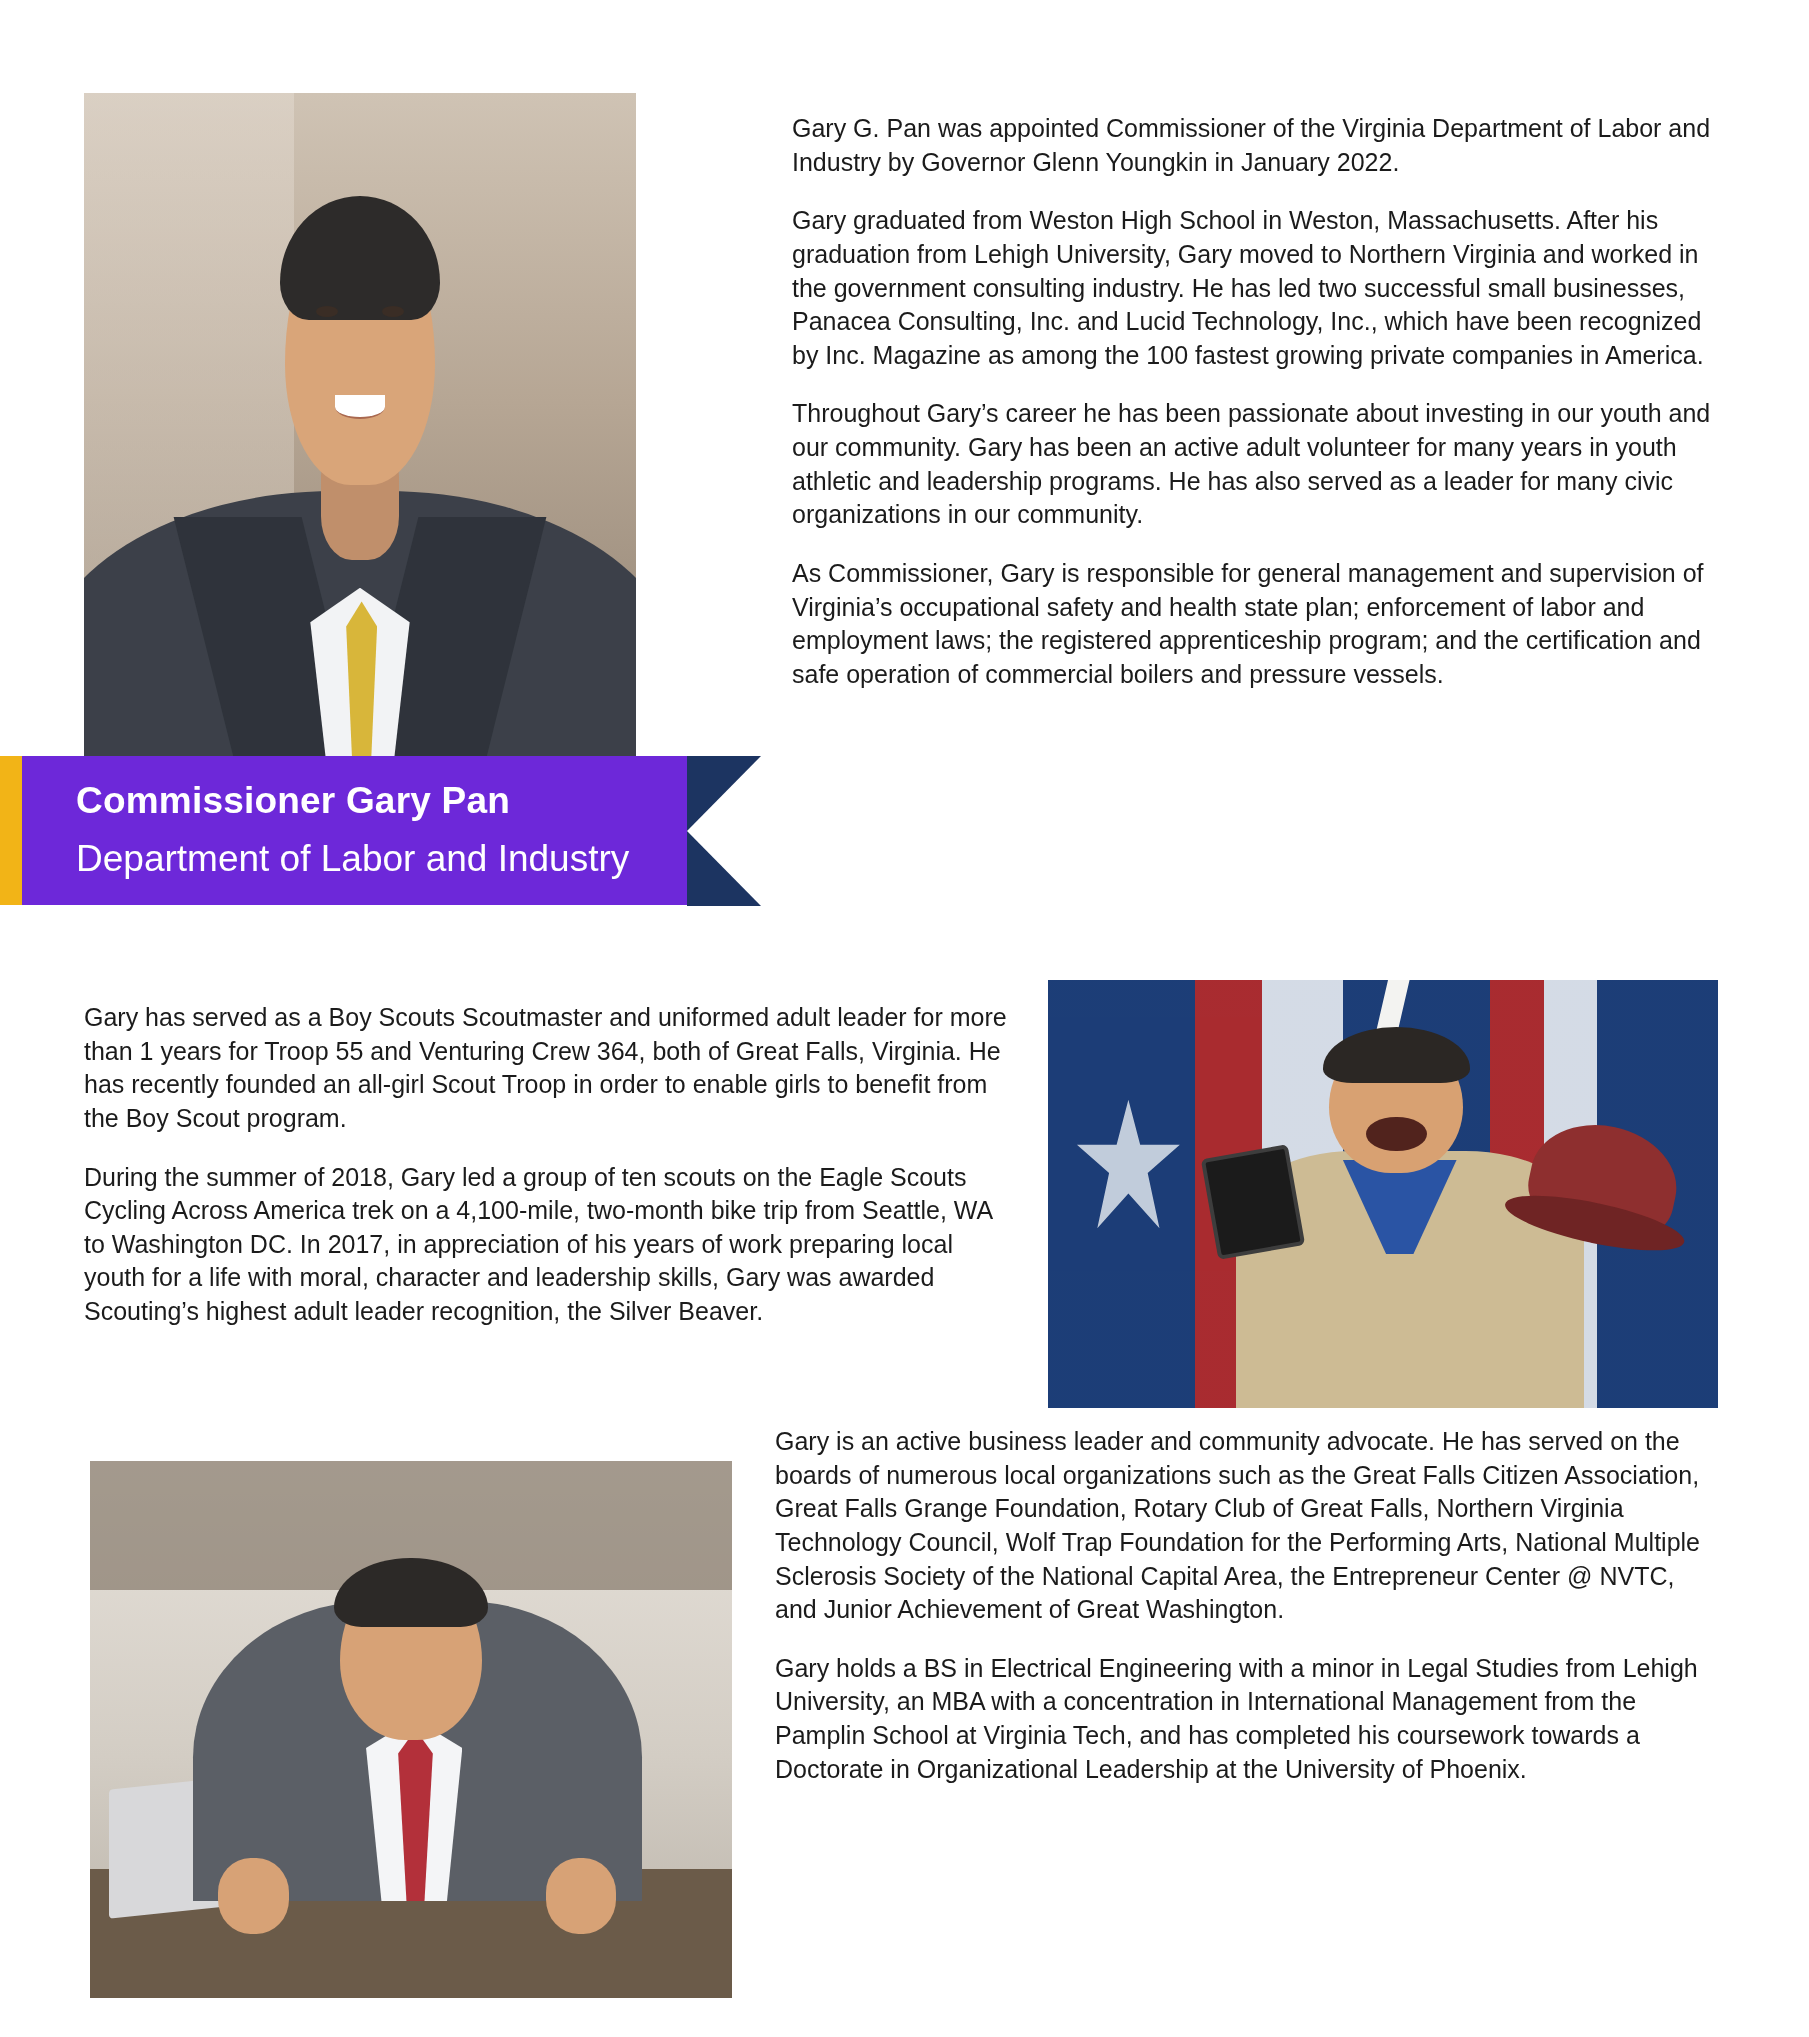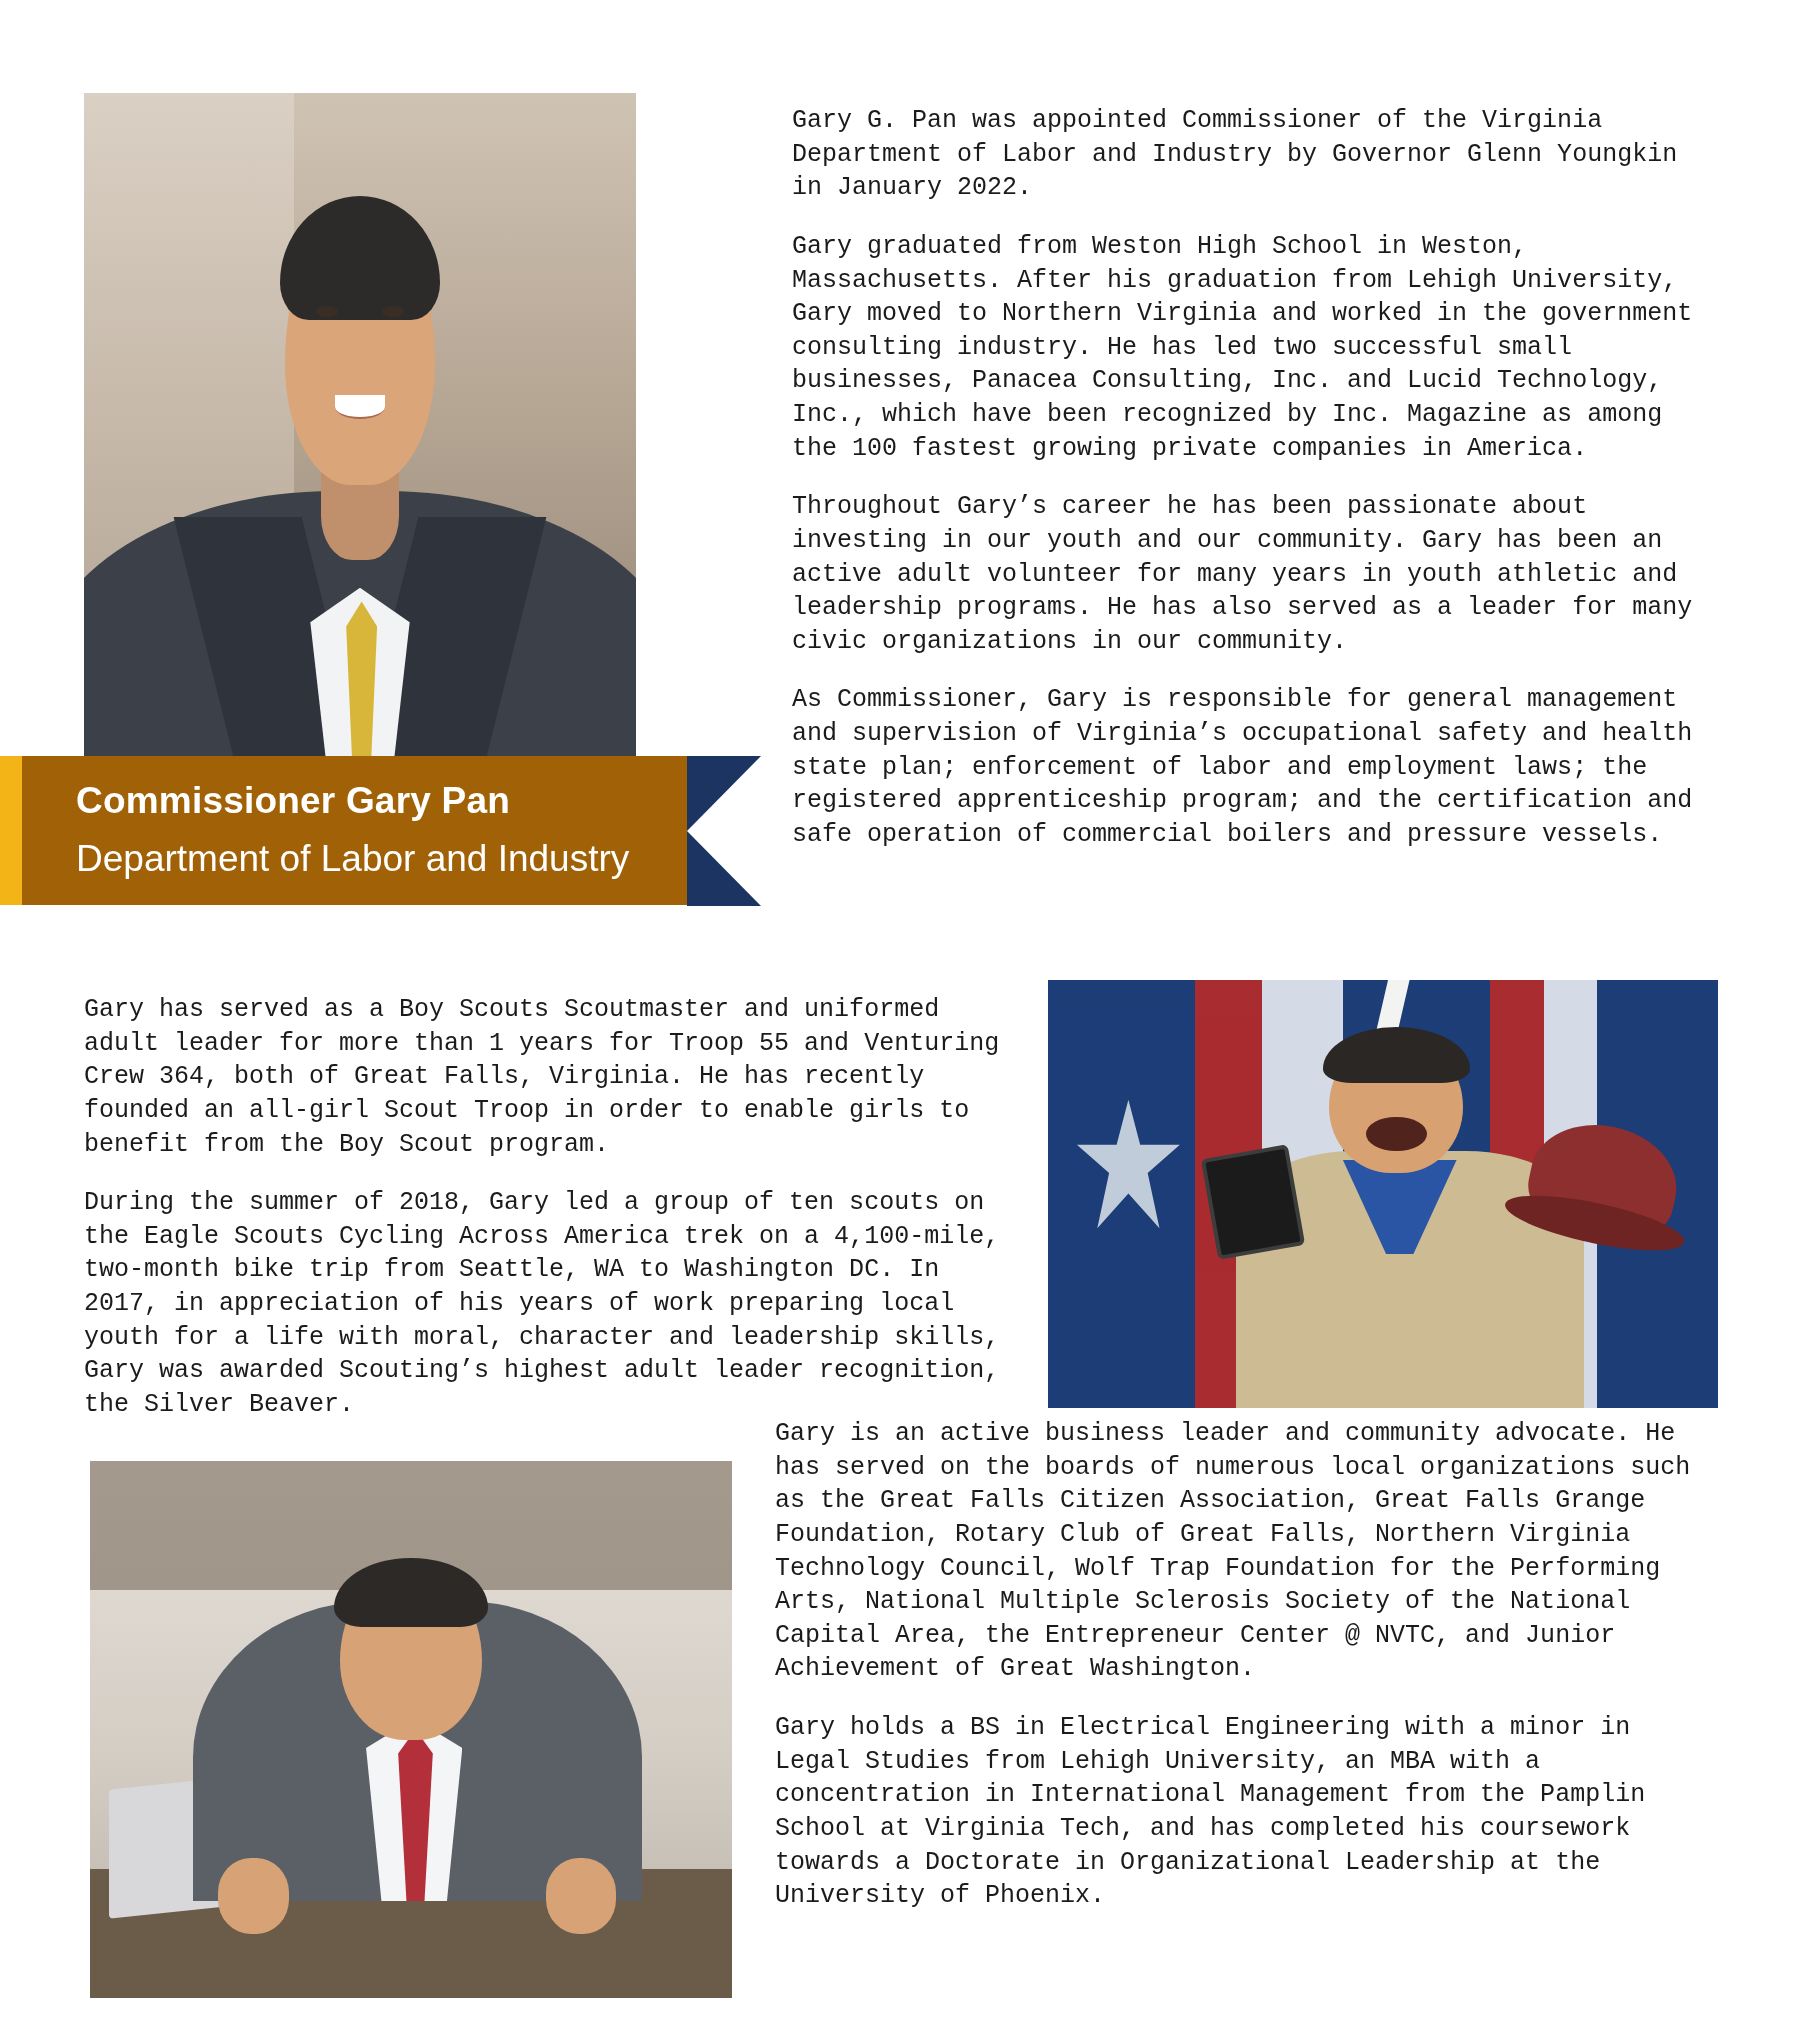--- a/index.html
+++ b/index.html
@@ -145,21 +145,21 @@
     border-radius: 0 0 60% 60%;
     border-bottom: 2px solid #a9684f;
   }
 
   .name-banner {
     position: absolute;
     left: 0;
     top: 756px;
     width: 687px;
     height: 149px;
-    background: #a16207;
+    background: #6d28d9;
     display: block;
   }
   .name-banner .accent {
     position: absolute;
     left: 0;
     top: 0;
     width: 22px;
     height: 149px;
     background: #f2b417;
   }
@@ -192,25 +192,24 @@
   }
 
   .top-text {
     position: absolute;
     left: 792px;
     top: 96px;
     width: 925px;
   }
 
   p.para {
-    margin: 8px 0 25px 0;
+    margin: 16px 0 25px 0;
     font-size: 25px;
     line-height: 1.345;
     color: #1b1b1b;
-    font-family: Liberation Mono, monospace;
   }
   p.para:last-child { margin-bottom: 0; }
 
   
   .mid-text {
     position: absolute;
     left: 84px;
     top: 985px;
     width: 935px;
   }

